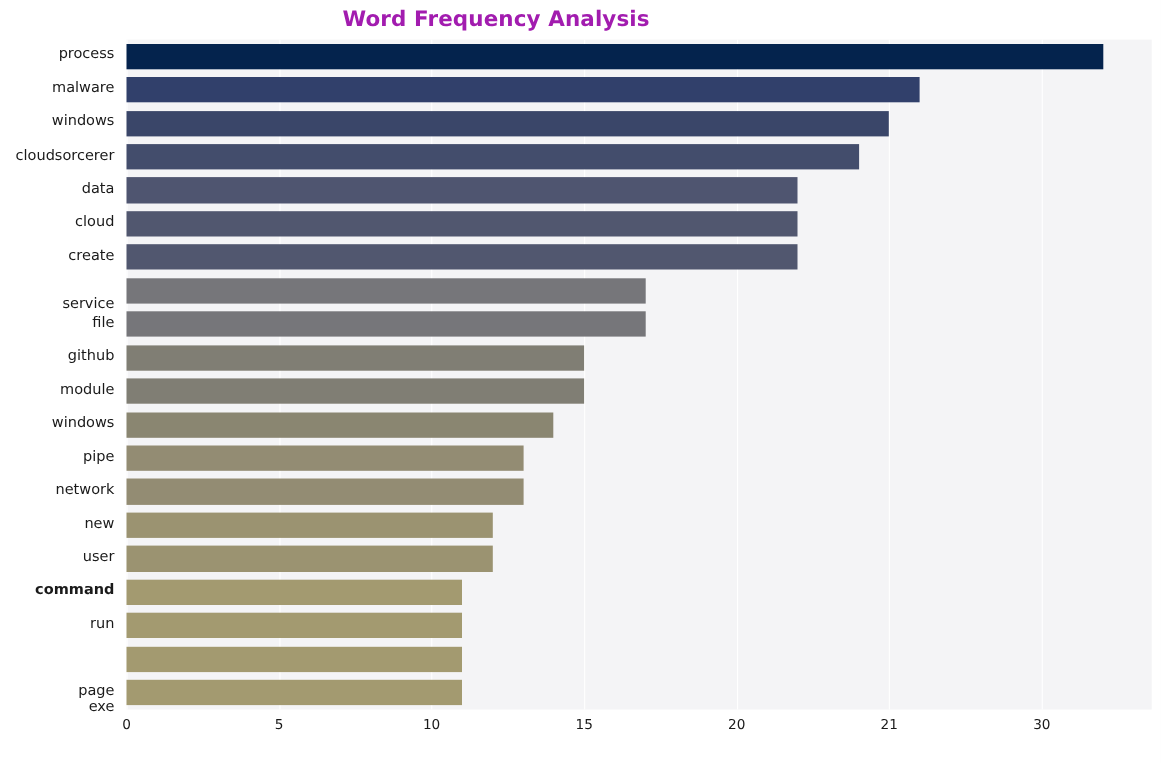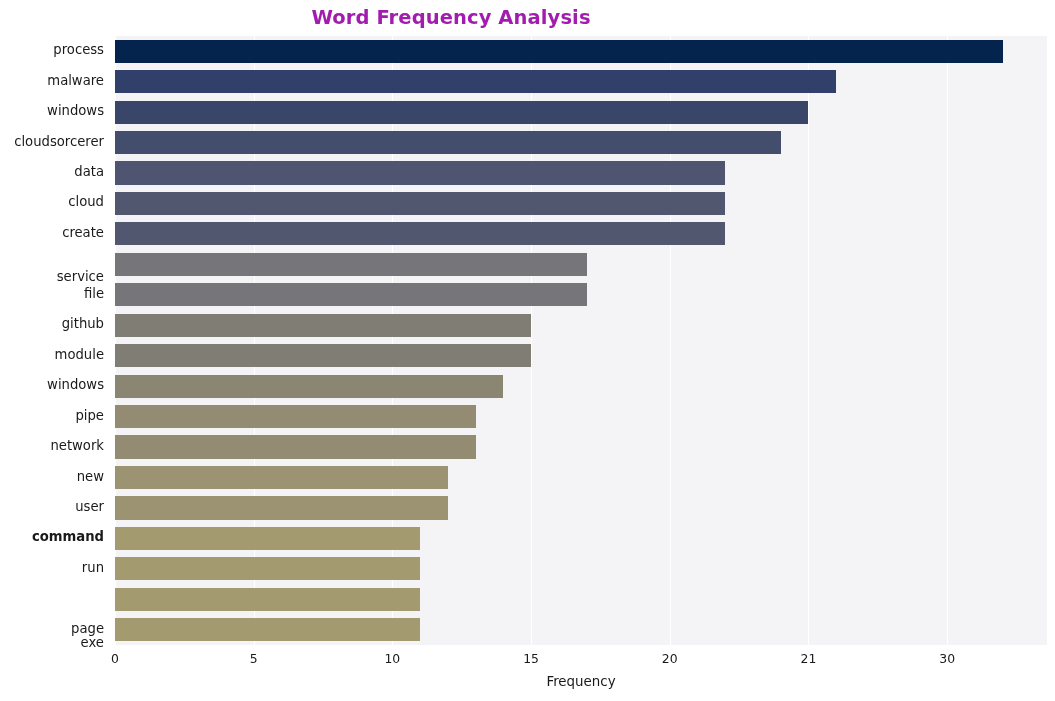--- a/index.html
+++ b/index.html
@@ -231,15 +231,14 @@
   <div id="x-axis-labels">
       <div class="x-tick-label" style="left: 115px;">0</div>
       <div class="x-tick-label" style="left: 253.69px;">5</div>
       <div class="x-tick-label" style="left: 392.381px;">10</div>
       <div class="x-tick-label" style="left: 531.071px;">15</div>
       <div class="x-tick-label" style="left: 669.762px;">20</div>
       <div class="x-tick-label" style="left: 808.452px;">21</div>
       <div class="x-tick-label" style="left: 947.143px;">30</div>
     </div>
 
-  <div id="x-axis-title">Frequency</div>
 
 </div>
 
 </body></html>

